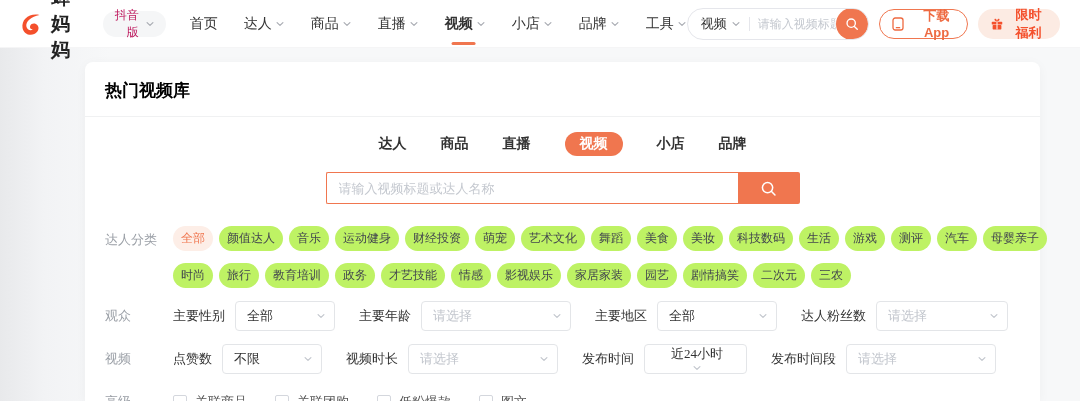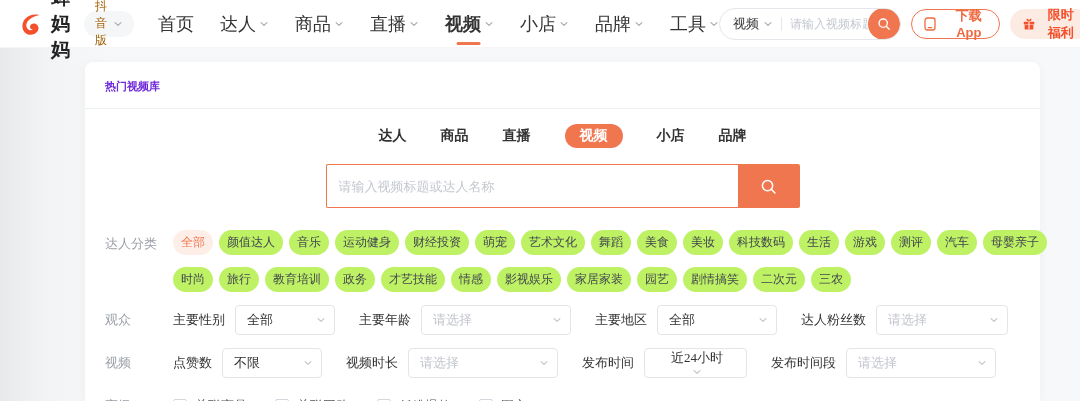--- a/index.html
+++ b/index.html
@@ -4,47 +4,47 @@
 <style>
   * { margin:0; padding:0; box-sizing:border-box; }
   html,body { width:1080px; height:401px; overflow:hidden; }
   body { font-family:"Liberation Sans","DejaVu Sans",sans-serif; background:#f7f8f9; color:#333; }
   :root{ --orange:#f0764f; --orange-deep:#f4502c; --orange-light:#fdeee7; }
 
   
   .navbar { height:48px; background:#fff; display:flex; align-items:center; padding:0 20px 0 18px; border-bottom:1px solid #f5f5f6; }
   .logo { display:flex; align-items:center; gap:7px; cursor:pointer; }
   .logo-text { font-size:19px; font-weight:800; color:#222; letter-spacing:1px; }
-  .edition { margin-left:13px; height:26px; background:#f5f6f7; border-radius:14px; padding:0 11px; display:flex; align-items:center; gap:6px; font-size:12px; color:#a16207; cursor:pointer;text-align:right; }
+  .edition { margin-left:13px; height:26px; background:#f5f6f7; border-radius:14px; padding:0 11px; display:flex; align-items:center; gap:6px; font-size:12px; color:#be185d; cursor:pointer;text-align:right; }
   .chev { display:inline-flex; color:#a8abb2; line-height:0; }
   .main-nav { display:flex; margin-left:24px; gap:26px; }
-  .nav-item { position:relative; height:48px; display:flex; align-items:center; gap:3px; font-size:18px; color:#333; cursor:pointer; white-space:nowrap;justify-content:center; }
+  .nav-item { position:relative; height:48px; display:flex; align-items:center; gap:3px; font-size:14px; color:#333; cursor:pointer; white-space:nowrap;justify-content:center; }
   .nav-item.active span { font-weight:700; }
   .nav-underline { position:absolute; left:50%; transform:translateX(-56%); bottom:3px; width:24px; height:3px; border-radius:2px; background:var(--orange); }
   .nav-right { margin-left:auto; display:flex; align-items:center; gap:10px; }
   .nav-search { display:flex; align-items:center; height:32px; width:220px; border:1px solid #e5e6eb; border-radius:16px; padding-left:13px; overflow:hidden; background:#fff; }
   .ns-cat { display:flex; align-items:center; gap:4px; font-size:13px; color:#333; cursor:pointer; flex:none; }
   .ns-div { width:1px; height:14px; background:#e5e6eb; margin:0 8px; flex:none; }
   .ns-input { border:0; outline:0; flex:1; min-width:0; font-size:12px; color:#333; font-family:inherit; }
   .ns-input::placeholder { color:#c4c8cf; }
   .ns-btn { width:32px; height:32px; flex:none; border:0; border-radius:50%; background:var(--orange); display:flex; align-items:center; justify-content:center; cursor:pointer; }
   .btn-download { height:30px; border-radius:15px; border:1px solid var(--orange); background:#fff; color:#ee6a41; font-size:13px; font-weight:600; padding:0 12px; display:flex; align-items:center; gap:14px; cursor:pointer; font-family:inherit; }
   .btn-promo { height:30px; border-radius:15px; border:0; background:#fcebe3; color:var(--orange-deep); font-size:13px; font-weight:600; padding:0 12px; display:flex; align-items:center; gap:5px; cursor:pointer; font-family:inherit; }
 
   
   .content { height:353px; padding:14px 0 0 85px; background:linear-gradient(90deg,#e8e9eb 0,#f2f3f5 45px,#f7f8f9 110px,#f7f8f9 100%); }
   .card { width:955px; height:100%; background:#fff; border-radius:8px 8px 0 0; box-shadow:0 2px 12px rgba(31,35,41,.04); }
-  .card-header { padding:17px 20px 14px; font-size:11px; font-weight:700; color:#6d28d9; border-bottom:1px solid #f0f1f2; }
+  .card-header { padding:17px 20px 14px; font-size:17px; font-weight:700; color:#000000; border-bottom:1px solid #f0f1f2; }
   .card-body { padding:0 20px; }
 
   .tabs { display:flex; justify-content:center; align-items:center; gap:34px; margin-top:15px; }
   .tab { font-size:14px; font-weight:600; color:#333; cursor:pointer; padding:3px 0; }
   .tab.active { background:var(--orange); color:#fff; border-radius:999px; padding:3px 15px; }
 
-  .big-search { display:flex; width:474px; height:44px; margin:16px auto 20px; }
+  .big-search { display:flex; width:474px; height:32px; margin:16px auto 20px; }
   .bs-input { flex:1; border:1px solid var(--orange); border-right:0; border-radius:2px 0 0 2px; padding:0 12px; font-size:13px; color:#333; outline:none; font-family:inherit; }
   .bs-input::placeholder { color:#c4c8cf; }
   .bs-btn { width:62px; border:0; background:var(--orange); border-radius:0 2px 2px 0; display:flex; align-items:center; justify-content:center; cursor:pointer; }
 
   .filters { padding-top:2px; }
   .filter-row { display:flex; align-items:flex-start; margin-bottom:13px; }
   .row-label { flex:none; width:52px; margin-right:16px; font-size:13px; color:#9a9fa6; line-height:27px; }
   .filter-row.selects .row-label, .filter-row.checks .row-label { line-height:30px; }
   .pill-rows { display:flex; flex-direction:column; gap:12px; }
   .pill-row { display:flex; gap:6px; }

